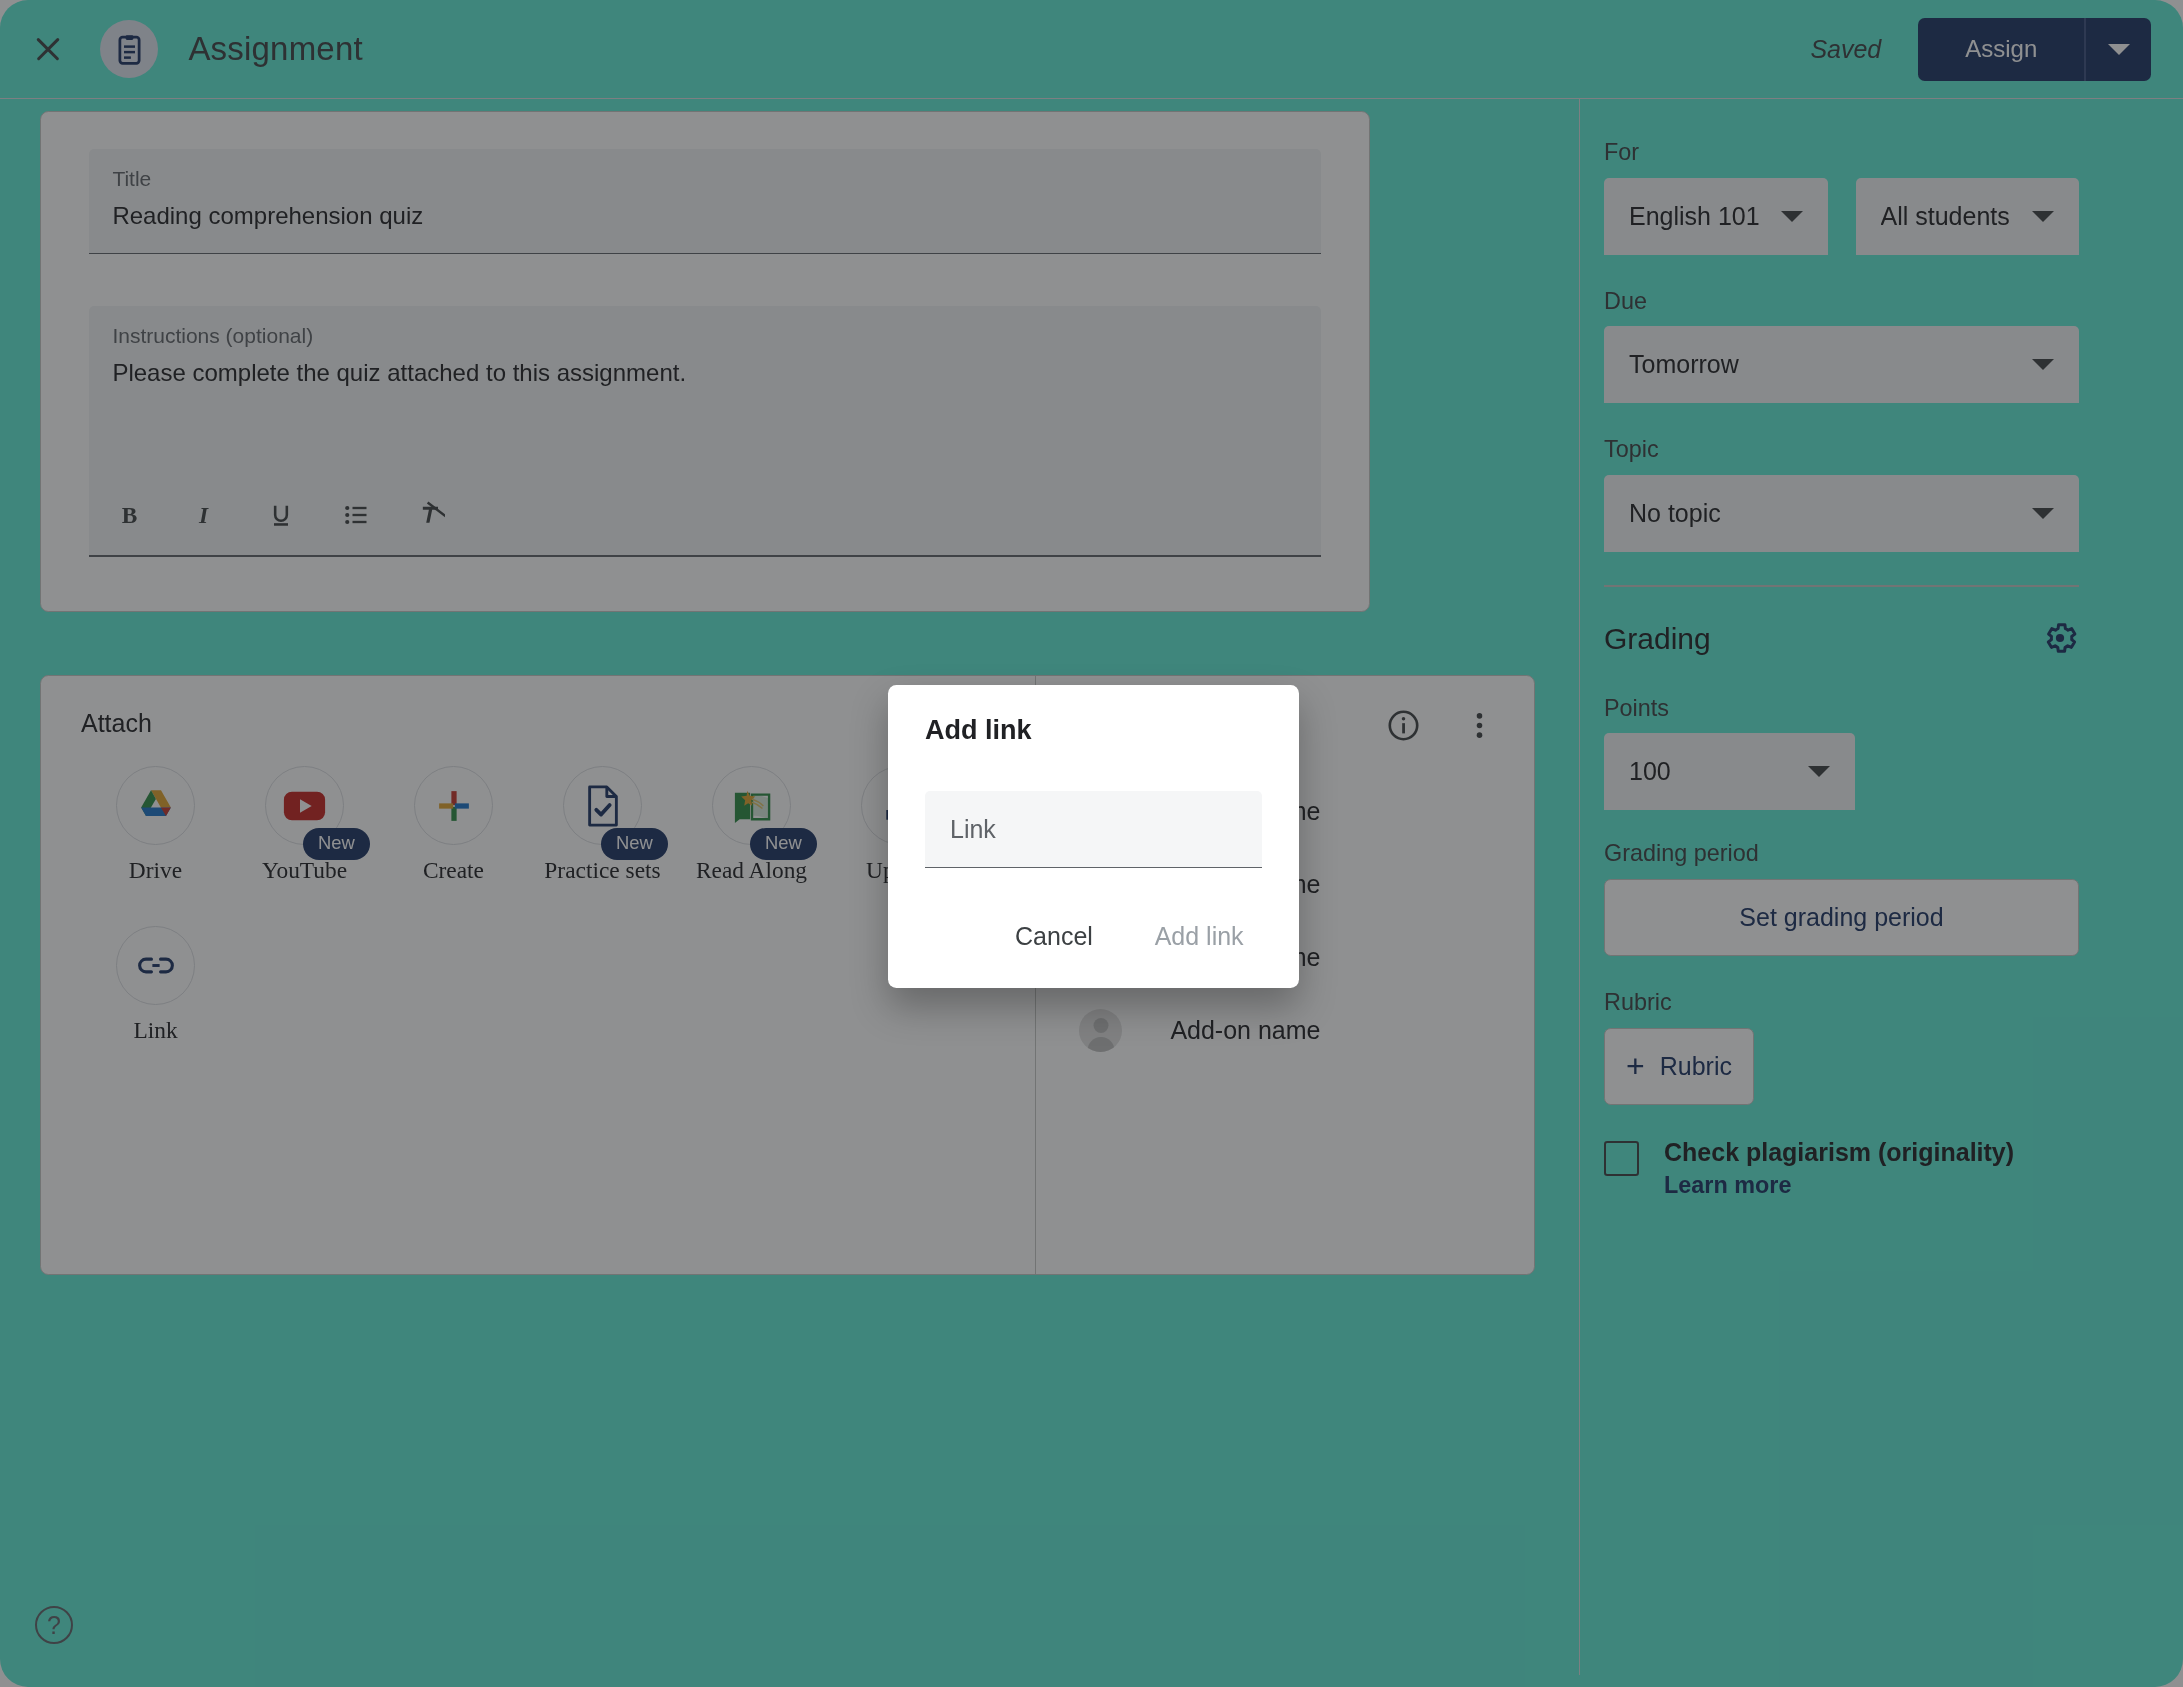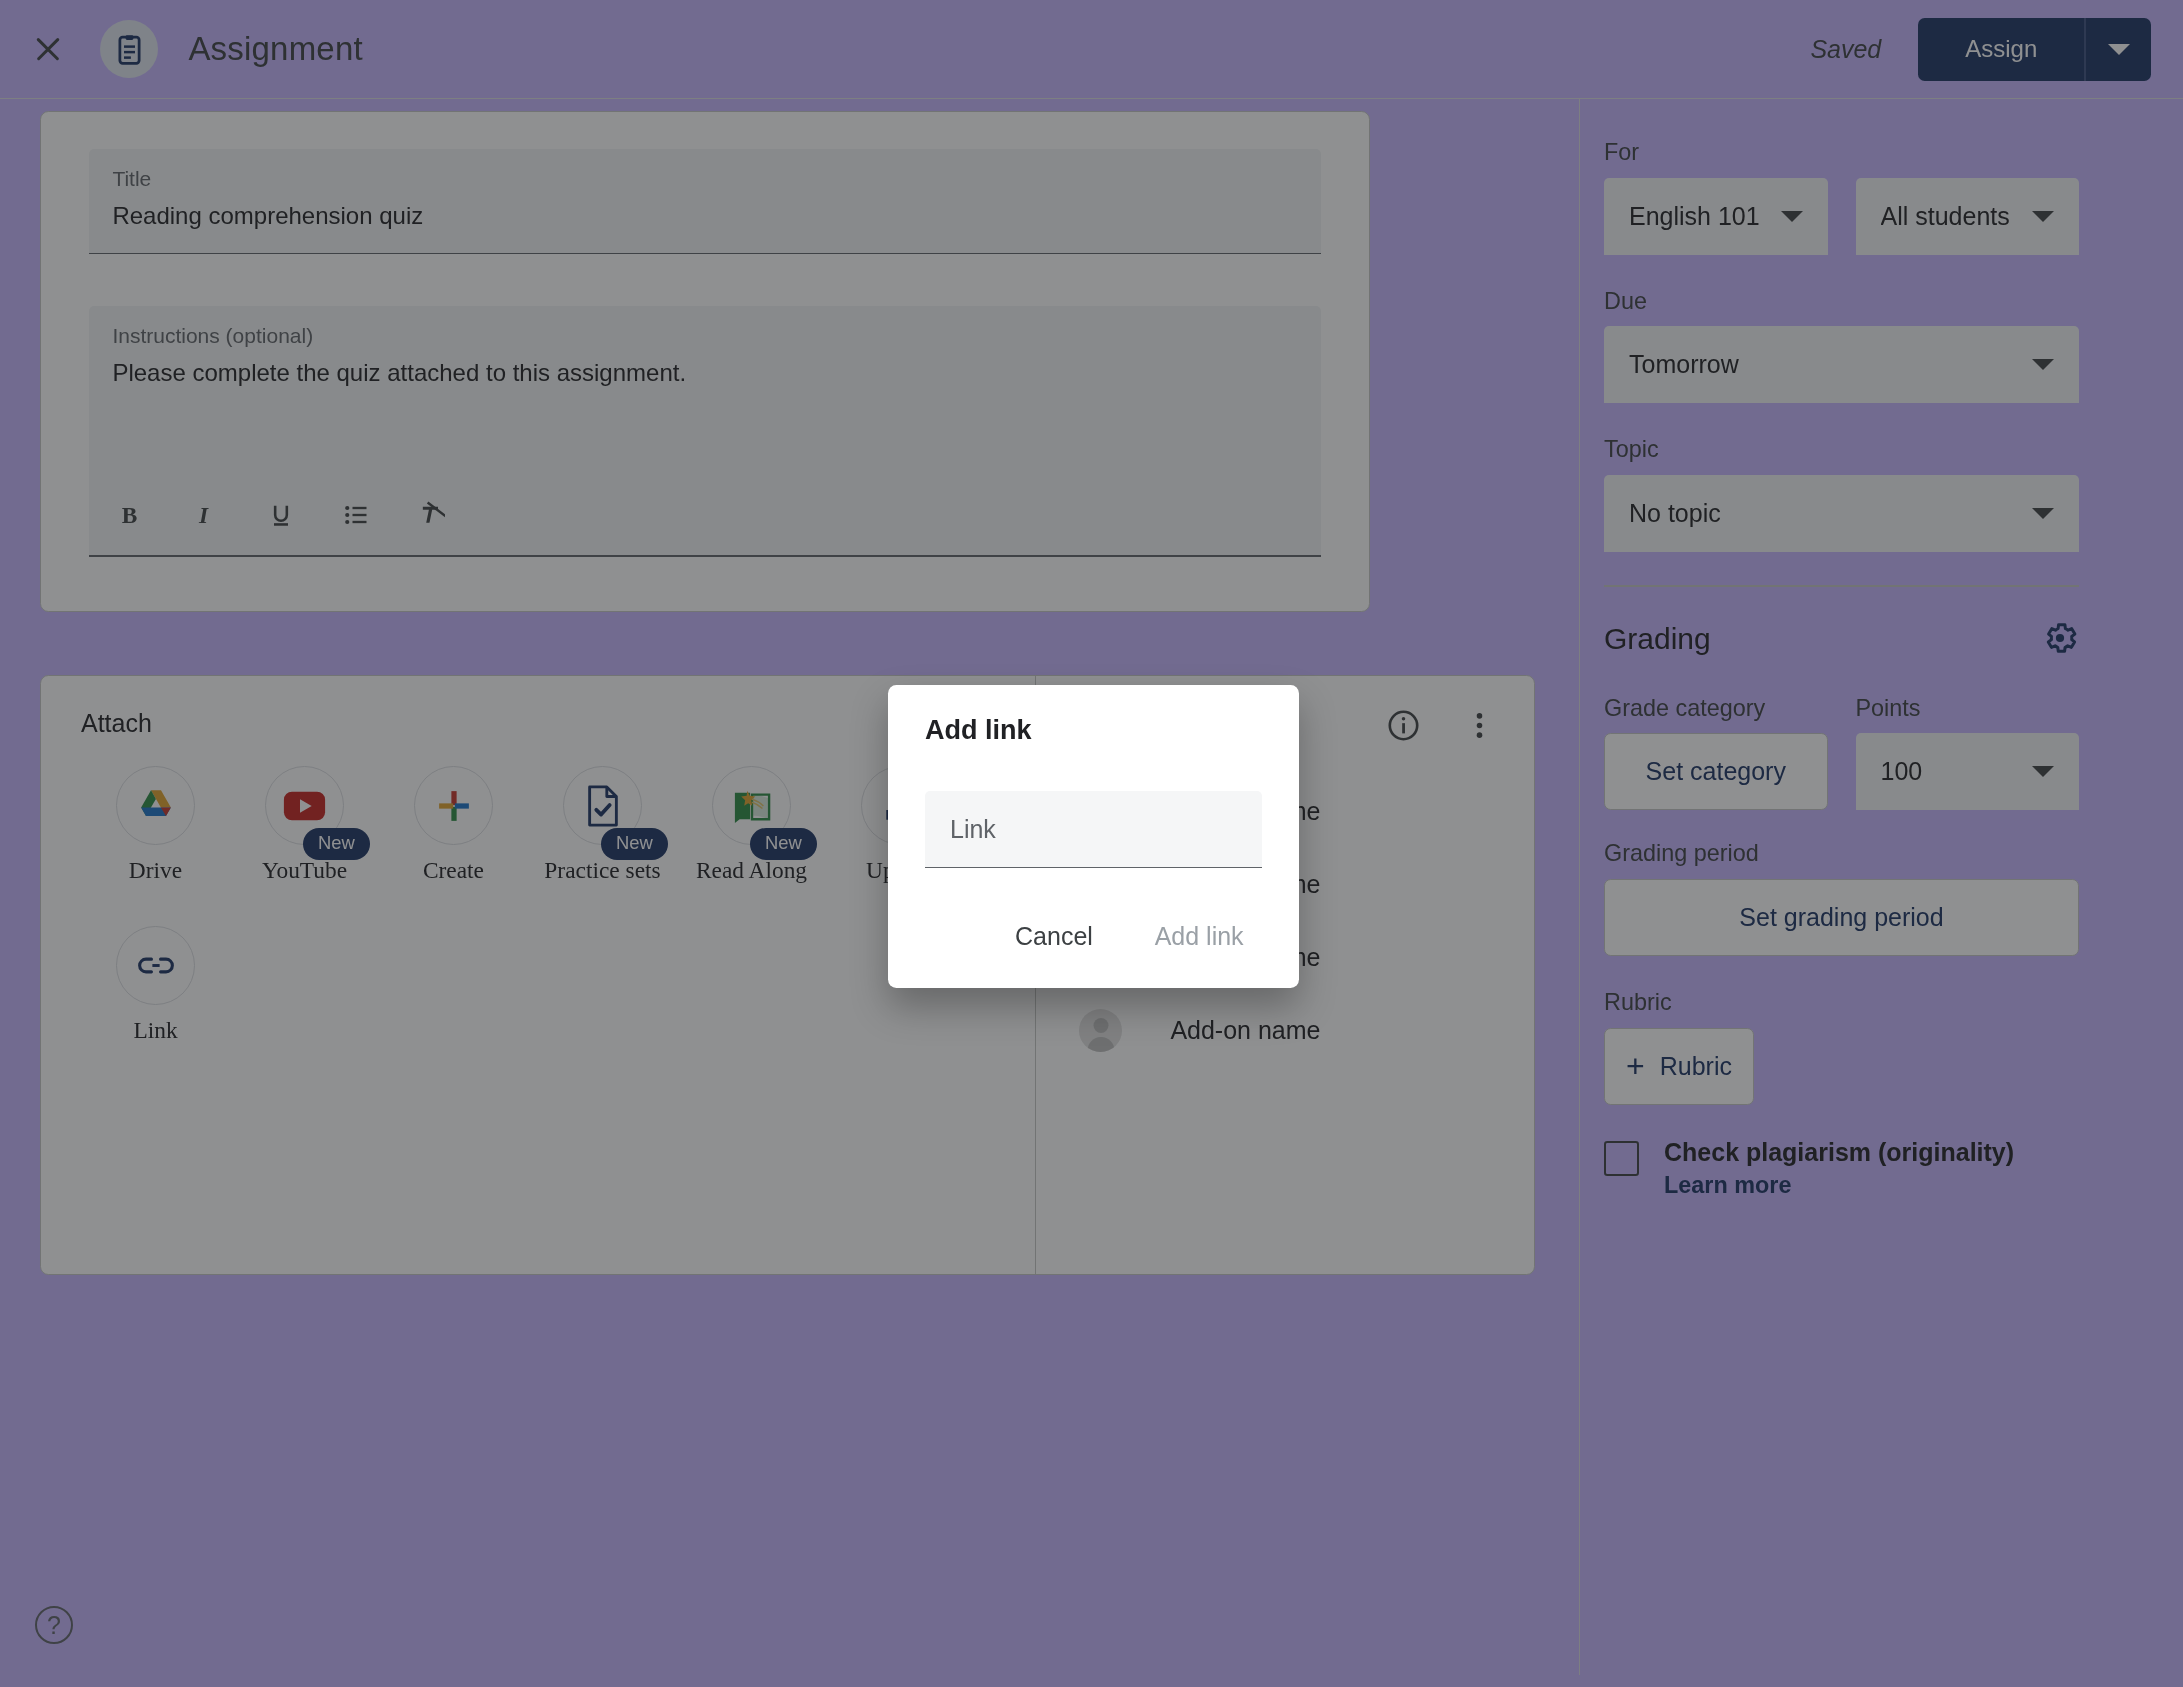--- a/index.html
+++ b/index.html
@@ -6,21 +6,22 @@
   html, body {
     width: 2183px; height: 1687px;
     font-family: "Liberation Sans", sans-serif;
     background: #ffffff;
     overflow: hidden;
   }
 
   
   #page {
     position: absolute; inset: 0;
-    background: #c4b5fd;
+    background: #5eead4;
+    border-radius: 28px;
   }
 
   
   #topbar {
     position: absolute; left: 0; top: 0; width: 2183px; height: 99px;
     border-bottom: 1.7px solid #dadce0;
     display: flex; align-items: center;
   }
   .close-btn {
     width: 60px; height: 60px; margin-left: 18.4px;
@@ -497,24 +498,20 @@
       <div id="grading-title">Grading</div>
       <div id="grading-gear">
         <svg width="38" height="38" viewBox="0 0 24 24">
           <path d="M19.4 13a7.6 7.6 0 0 0 0-2l2-1.5-2-3.4-2.3 1a7.4 7.4 0 0 0-1.7-1l-.3-2.5h-4l-.3 2.5c-.6.2-1.2.6-1.7 1l-2.3-1-2 3.4L6.6 11a7.6 7.6 0 0 0 0 2l-2 1.5 2 3.4 2.3-1c.5.4 1.1.8 1.7 1l.3 2.5h4l.3-2.5c.6-.2 1.2-.6 1.7-1l2.3 1 2-3.4z" fill="none" stroke="#1a3263" stroke-width="1.9" stroke-linejoin="round"></path>
           <circle cx="12" cy="12" r="2.6" fill="#1a3263"></circle>
         </svg>
       </div>
     </div>
 
     <div class="side-row" style="margin-bottom:30px;">
-      <div style="width:251px;">
-        <div class="side-label">Grade category</div>
-        <div class="btn-outline">Set category</div>
-      </div>
       <div style="width:251px;">
         <div class="side-label">Points</div>
         <div class="select-filled">
           <span class="sel-text">100</span>
           <span class="caret-dark"></span>
         </div>
       </div>
     </div>
 
     <div class="side-block">

